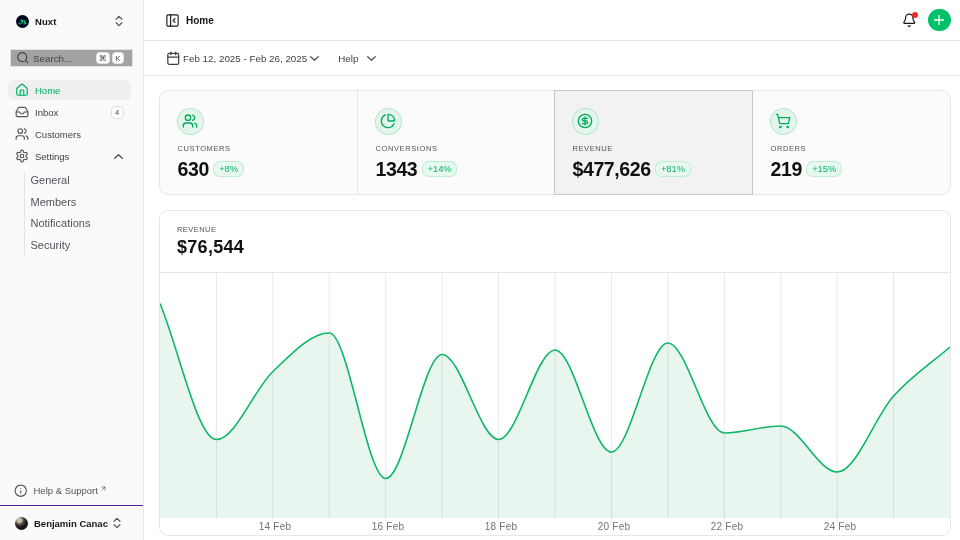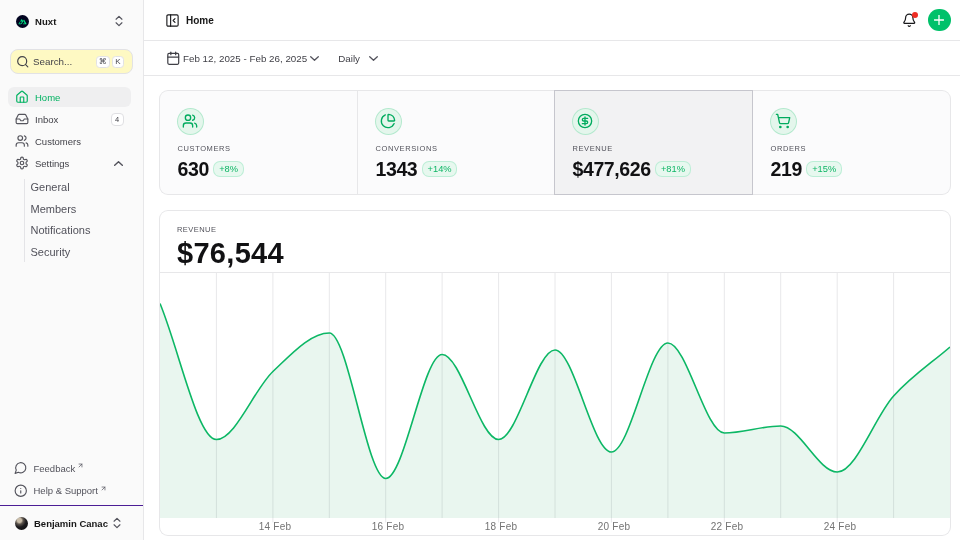--- a/index.html
+++ b/index.html
@@ -2,21 +2,21 @@
 <html><head>
 <meta charset="utf-8">
 <style>
 *{margin:0;padding:0;box-sizing:border-box;}
 html,body{width:960px;height:540px;overflow:hidden;background:#fff;font-family:"Liberation Sans",sans-serif;-webkit-font-smoothing:antialiased;}
 .side{position:fixed;left:0;top:0;bottom:0;width:144px;background:#fafafa;border-right:1px solid #e7e7e9;display:flex;flex-direction:column;}
 .logo-row{display:flex;align-items:center;margin:13px 17px 0 16px;height:16px;}
 .logo-circle{width:13px;height:13px;border-radius:50%;background:#020420;display:flex;align-items:center;justify-content:center;}
 .logo-name{font-size:9.5px;font-weight:bold;color:#171717;margin-left:6px;letter-spacing:.1px;}
 .sel{margin-left:auto;}
-.search{display:flex;align-items:center;margin:20px 10px 0 10px;height:25px;border:1px solid #e2e2e5;border-radius:8px;background:#fef9c3;padding:0 8px 0 4.5px;}
+.search{display:flex;align-items:center;margin:20px 10px 0 10px;height:18px;border:1px solid #e2e2e5;border-radius:1px;background:#a3a3a3;padding:0 8px 0 4.5px;}
 .search .txt{font-size:9.8px;color:#44444a;margin-left:4px;font-weight:500;}
 .kbd{margin-left:auto;display:flex;gap:2px;}
 .key{min-width:12.3px;height:12px;border:1px solid #e2e2e5;border-radius:3.5px;background:#fff;color:#4a4a52;font-size:8px;font-weight:500;display:flex;align-items:center;justify-content:center;padding:0 2px;box-sizing:border-box;}
 .menu{margin:13px 12px 0 8px;}
 .mi{display:flex;align-items:center;height:20px;margin-bottom:2.1px;border-radius:6px;padding:0 7px;color:#3f3f46;font-size:9.5px;font-weight:500;}
 .mi svg{flex:0 0 auto;}
 .mi .lbl{margin-left:6px;}
 .mi.active{background:#efeff0;color:#00b261;}
 .badge4{margin-left:auto;margin-right:0.5px;min-width:13px;height:13px;border:1px solid #e0e0e3;border-radius:4px;background:#fff;color:#3f3f46;font-size:7.5px;font-weight:500;display:flex;align-items:center;justify-content:center;}
 .sub{position:relative;margin:1.5px 12px 0 8px;padding-left:15.5px;}
@@ -47,21 +47,21 @@
 .cell{flex:1;padding:17.5px 0 0 17.5px;position:relative;}
 .cell+.cell{border-left:1px solid #e7e7e9;}
 .cell.selected{background:#f2f2f3;box-shadow:0 0 0 1px #c6c6cd;z-index:1;border-left:none;}
 .icirc{width:25px;height:25px;border-radius:50%;background:#e4f6ec;box-shadow:0 0 0 1px #b4e9ce;display:flex;align-items:center;justify-content:center;}
 .slabel{margin-top:10.5px;font-size:7.5px;letter-spacing:.6px;color:#52525b;font-weight:400;}
 .vrow{margin-top:4.5px;display:flex;align-items:center;}
 .sval{font-size:19.5px;font-weight:bold;color:#111113;letter-spacing:-.4px;}
 .sbadge{margin-left:5.5px;font-size:9.3px;font-weight:500;color:#0db565;background:#e7f8ef;box-shadow:0 0 0 1px #bceed6;border-radius:6px;padding:2.3px 4.8px;}
 .chartcard{margin-top:17px;width:790px;height:324px;background:#fff;border-radius:8px;box-shadow:0 0 0 1px #e7e7e9;position:relative;overflow:hidden;}
 .ch-label{margin:14px 0 0 17px;font-size:7.5px;letter-spacing:.45px;color:#52525b;}
-.ch-val{margin:2.5px 0 0 17px;font-size:29px;font-weight:bold;color:#111113;letter-spacing:.3px;}
+.ch-val{margin:2.5px 0 0 17px;font-size:18px;font-weight:bold;color:#111113;letter-spacing:.3px;}
 .chart-svg{position:absolute;left:0;top:60.5px;}
 </style>
 </head>
 <body>
 <div class="side">
   <div class="logo-row">
     <div class="logo-circle">
       <svg width="9" height="9" viewBox="0 0 24 24">
           <path fill="#00dc82" d="M13.5 19h8.5c.5 0 .9-.5.65-.95L16.6 7.55c-.25-.45-.95-.45-1.2 0l-1.9 3.3-2.9-5.05c-.25-.45-.95-.45-1.2 0L1.35 18.05c-.25.45.1.95.65.95h5.4c2 0 2.7-.85 3.55-2.35l2-3.45 1.45-2.5 3.9 6.75h-5.2zm-6.2-1.55H3.55l4.45-7.7 2.2 3.85-1.45 2.5c-.55.95-.95 1.35-1.45 1.35z"></path>
         </svg>
@@ -121,30 +121,20 @@
   <div class="sub">
     <div class="smi">General</div>
     <div class="smi">Members</div>
     <div class="smi">Notifications</div>
     <div class="smi">Security</div>
   </div>
   <div class="bottom">
     <div class="foot">
       <div class="fi">
         <svg width="13.5" height="13.5" viewBox="0 0 24 24" fill="none" stroke="#52525b" stroke-width="2" stroke-linecap="round" stroke-linejoin="round">
-            <path d="M7.9 20A9 9 0 1 0 4 16.1L2 22Z"></path>
-          </svg>
-        <span class="lbl">Feedback</span>
-        <svg class="arr" width="7" height="7" viewBox="0 0 24 24" fill="none" stroke="#52525b" stroke-width="2.4" stroke-linecap="round" stroke-linejoin="round">
-            <path d="M7 7h10v10"></path>
-            <path d="M7 17 17 7"></path>
-          </svg>
-      </div>
-      <div class="fi">
-        <svg width="13.5" height="13.5" viewBox="0 0 24 24" fill="none" stroke="#52525b" stroke-width="2" stroke-linecap="round" stroke-linejoin="round">
             <circle cx="12" cy="12" r="10"></circle>
             <path d="M12 16v-4"></path>
             <path d="M12 8h.01"></path>
           </svg>
         <span class="lbl">Help &amp; Support</span>
         <svg class="arr" width="7" height="7" viewBox="0 0 24 24" fill="none" stroke="#52525b" stroke-width="2.4" stroke-linecap="round" stroke-linejoin="round">
             <path d="M7 7h10v10"></path>
             <path d="M7 17 17 7"></path>
           </svg>
       </div>
@@ -188,21 +178,21 @@
     <svg width="14.5" height="14.5" viewBox="0 0 24 24" fill="none" stroke="#3f3f46" stroke-width="2" stroke-linecap="round" stroke-linejoin="round">
         <path d="M8 2v4"></path>
         <path d="M16 2v4"></path>
         <rect width="18" height="18" x="3" y="4" rx="2"></rect>
         <path d="M3 10h18"></path>
       </svg>
     <span class="tool-txt">Feb 12, 2025 - Feb 26, 2025</span>
     <svg class="chev" width="9" height="5" viewBox="0 0 9 5" fill="none" stroke="#52525b" stroke-width="1.25" stroke-linecap="round" stroke-linejoin="round">
         <path d="M0.7,0.7 4.5,4.3 8.3,0.7"></path>
       </svg>
-    <span class="daily">Daily</span>
+    <span class="daily">Help</span>
     <svg class="chev" style="margin-left:9px;" width="9" height="5" viewBox="0 0 9 5" fill="none" stroke="#52525b" stroke-width="1.25" stroke-linecap="round" stroke-linejoin="round">
         <path d="M0.7,0.7 4.5,4.3 8.3,0.7"></path>
       </svg>
   </div>
   <div class="content">
     <div class="statrow">
       <div class="cell">
         <div class="icirc">
           <svg width="16" height="16" viewBox="0 0 24 24" fill="none" stroke="#00ab5e" stroke-width="2" stroke-linecap="round" stroke-linejoin="round">
               <path d="M16 21v-2a4 4 0 0 0-4-4H6a4 4 0 0 0-4 4v2"></path>

